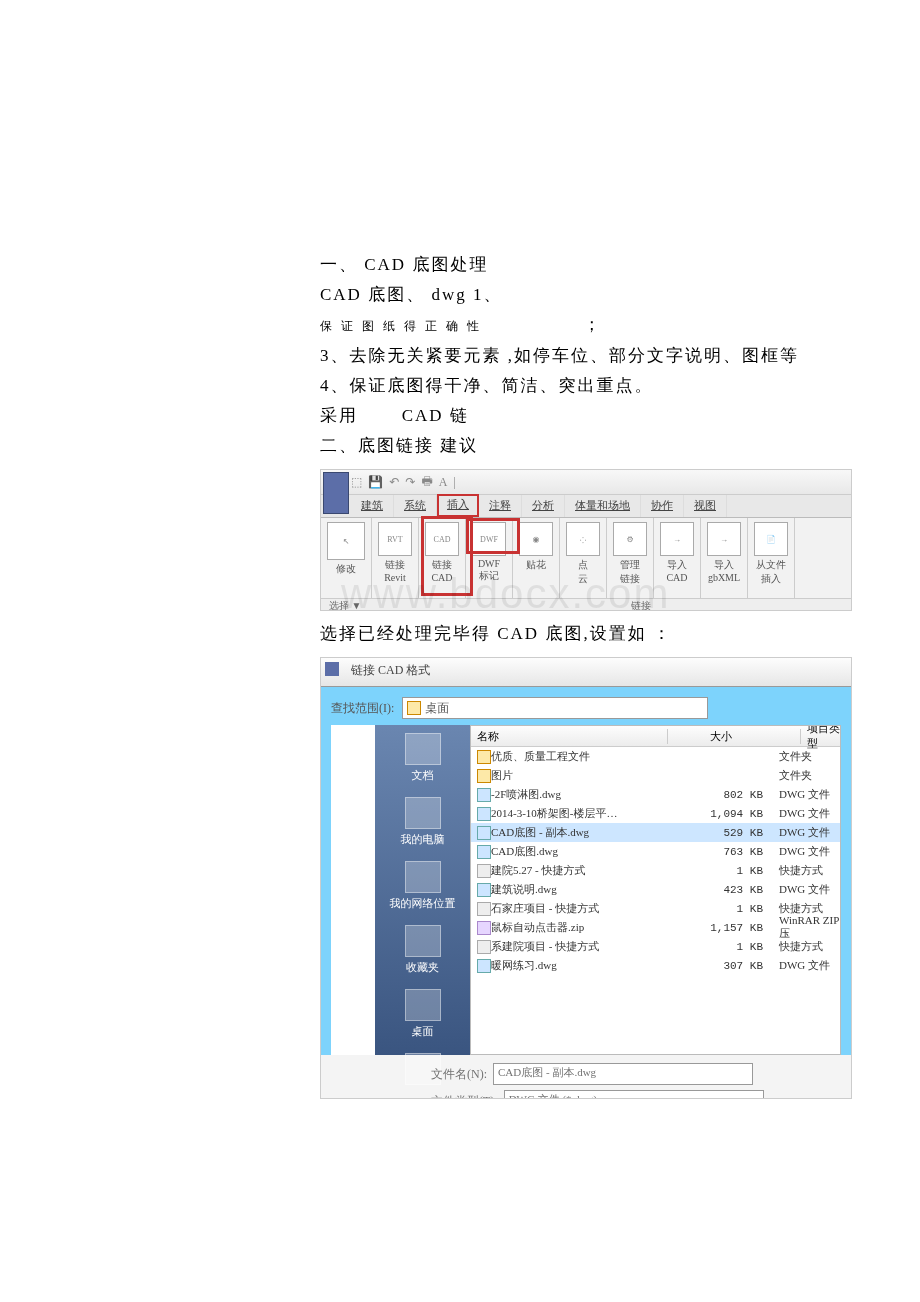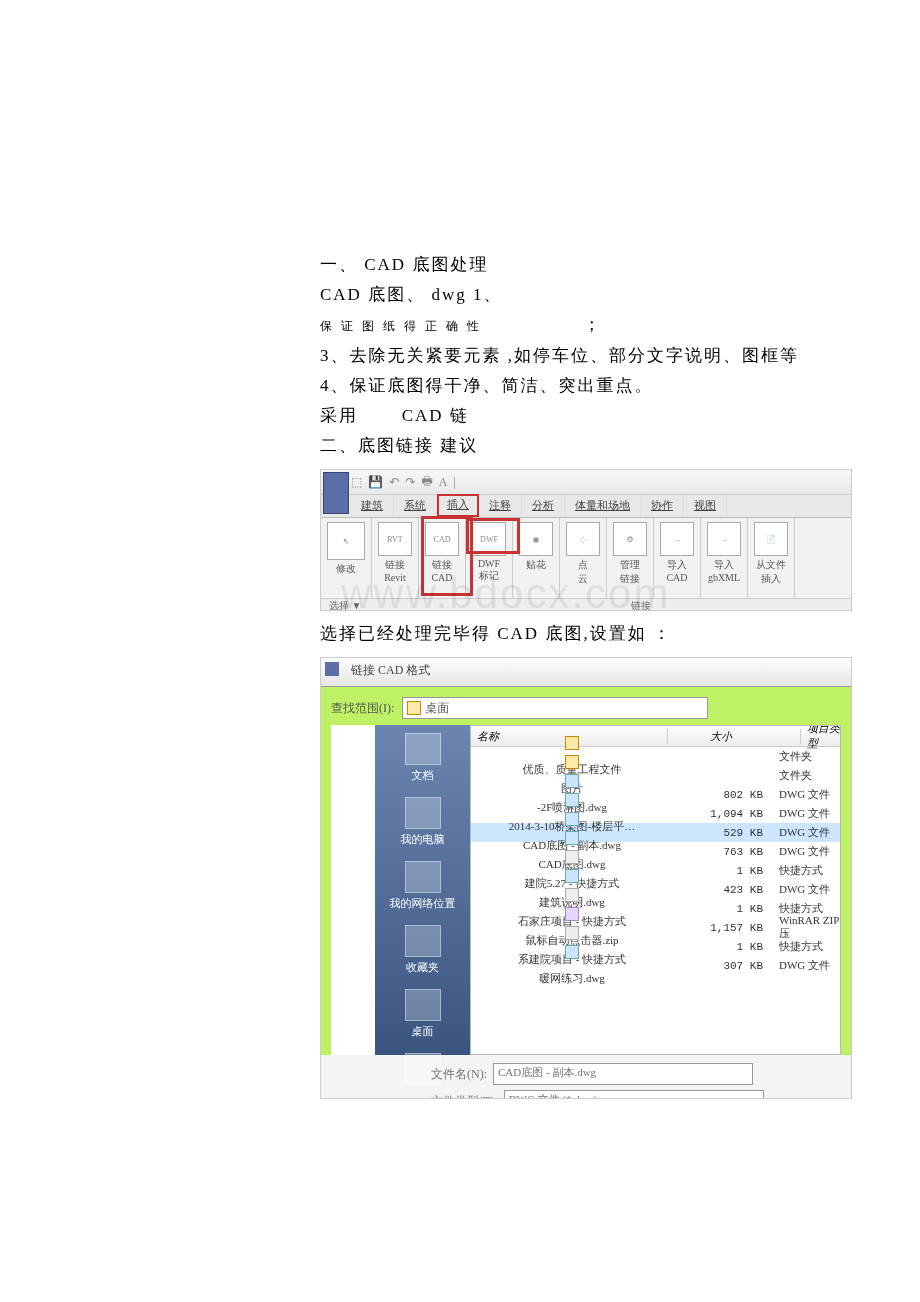--- a/index.html
+++ b/index.html
@@ -123,21 +123,21 @@
     position: absolute; left: 4px; top: 4px;
     width: 14px; height: 14px;
     background: #5c6ea8;
   }
   .dlg-body {
     display: flex;
     height: 330px;
     background: #fff;
   }
   .dlg-body-wrap {
-    background: #bef264;
+    background: #7dd3fc;
     padding: 10px 10px 0 10px;
   }
   .dlg-look {
     font-size: 12px; color: #555;
     margin-bottom: 6px;
     display: flex; align-items: center; gap: 8px;
   }
   .dlg-look .combo {
     border: 1px solid #999; background: #fff;
     width: 300px; height: 20px;
@@ -167,34 +167,33 @@
     border: 1px solid #bbb;
     overflow: hidden;
   }
   .dlg-cols {
     display: flex;
     font-size: 11px;
     background: linear-gradient(#fdfdfd,#ececec);
     border-bottom: 1px solid #ccc;
     height: 20px;
     align-items: center;
-    font-style: italic;
   }
   .dlg-cols .c1 { width: 190px; padding-left: 6px; border-right: 1px solid #ccc; }
   .dlg-cols .c2 { width: 90px; padding-left: 6px; border-right: 1px solid #ccc; margin-left: 36px; }
   .dlg-cols .c3 { flex: 1; padding-left: 6px; }
   .dlg-row {
     display: flex;
     font-size: 11px;
     height: 19px;
     align-items: center;
     color: #333;
   }
   .dlg-row.sel { background: #cde6ff; }
-  .dlg-row .c1 { width: 190px; padding-left: 6px; display: flex; align-items: center; gap: 12px; overflow: hidden; white-space: nowrap; flex-direction: column; }
+  .dlg-row .c1 { width: 190px; padding-left: 6px; display: flex; align-items: center; gap: 0; overflow: hidden; white-space: nowrap; }
   .dlg-row .c2 { width: 90px; padding-left: 6px; text-align: right; padding-right: 10px; font-family: Liberation Mono, monospace; }
   .dlg-row .c3 { flex: 1; padding-left: 6px; }
   .fic {
     width: 12px; height: 12px;
     background: #fc6; border: 1px solid #c80;
     flex-shrink: 0;
   }
   .fic.fld { background: #fde9a8; }
   .fic.dwg { background: #cce5ff; border-color: #6aa; }
   .fic.lnk { background: #eee; border-color: #aaa; }

